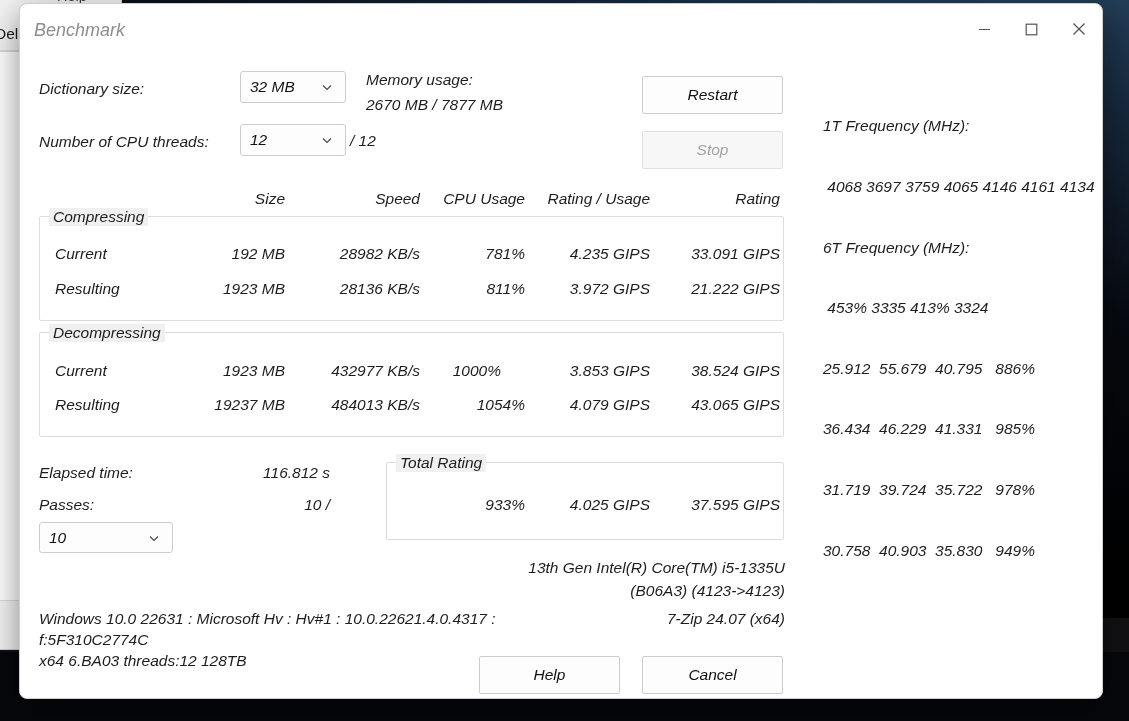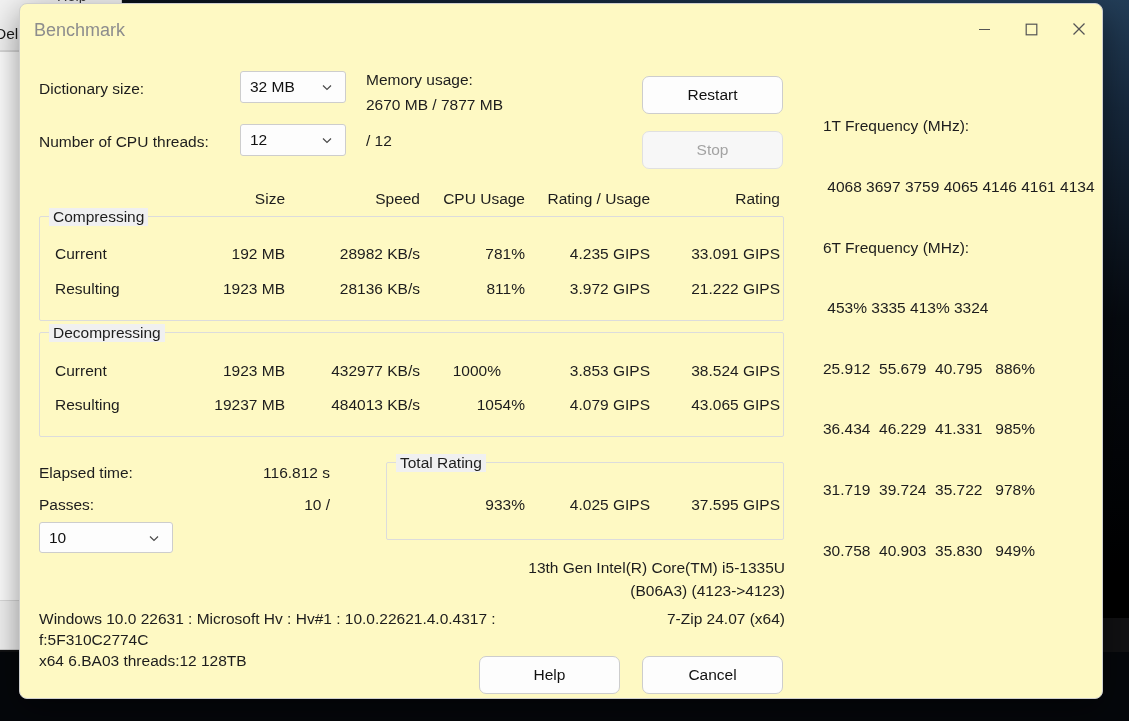--- a/index.html
+++ b/index.html
@@ -110,25 +110,26 @@
     border-top: 1px solid #dcdcdc;
   }
 
   
   .dialog {
     position: absolute;
     left: 19px;
     top: 3px;
     width: 1082px;
     height: 694px;
-    background: #fef9c3;
+    background: #ffffff;
     border: 1px solid #cfcfcf;
     border-radius: 8px;
     box-shadow: 0 10px 34px rgba(0,0,0,0.45);
     overflow: hidden;
+    font-style: italic;
   }
   .titlebar {
     position: absolute;
     left: 0; top: 0;
     width: 100%;
     height: 50px;
   }
   .title-text {
     position: absolute;
     left: 14px;
@@ -186,21 +187,21 @@
     width: 12px; height: 12px;
     flex: none;
     color: #4a4a4a;
   }
 
   
   .btn {
     position: absolute;
     background: #fdfdfd;
     border: 1px solid #cdcdcd;
-    border-radius: 7px;
+    border-radius: 2px;
     box-sizing: border-box;
     display: flex;
     align-items: center;
     justify-content: center;
     font-size: 15.5px;
     color: #111;
   }
   .btn.disabled {
     background: #f7f7f7;
     border-color: #e0e0e0;
@@ -312,21 +313,21 @@
 
       <div class="btn" style="left:622px; top:22px; width:141px; height:38px;">Restart</div>
 
       <div class="lbl abs" style="left:19px; top:79px;">Number of CPU threads:</div>
       <div class="combo" style="left:220px; top:70px; width:106px; height:32px;">
         <span class="cv">12</span>
         <svg class="chev" viewBox="0 0 12 12">
             <polyline points="2,4.5 6,8.5 10,4.5" fill="none" stroke="currentColor" stroke-width="1.2"></polyline>
           </svg>
       </div>
-      <div class="lbl abs" style="left:346px; top:78px;">/ 12</div>
+      <div class="lbl abs" style="left:330px; top:78px;">/ 12</div>
 
       <div class="btn disabled" style="left:622px; top:77px; width:141px; height:38px;">Stop</div>
 
       <div class="cell r" style="left:180px; top:136px; width:85px;">Size</div>
       <div class="cell r" style="left:285px; top:136px; width:115px;">Speed</div>
       <div class="cell r" style="left:400px; top:136px; width:105px;">CPU Usage</div>
       <div class="cell r" style="left:505px; top:136px; width:125px;">Rating / Usage</div>
       <div class="cell r" style="left:630px; top:136px; width:130px;">Rating</div>
 
       <div class="group" style="left:19px; top:162px; width:745px; height:105px;">

